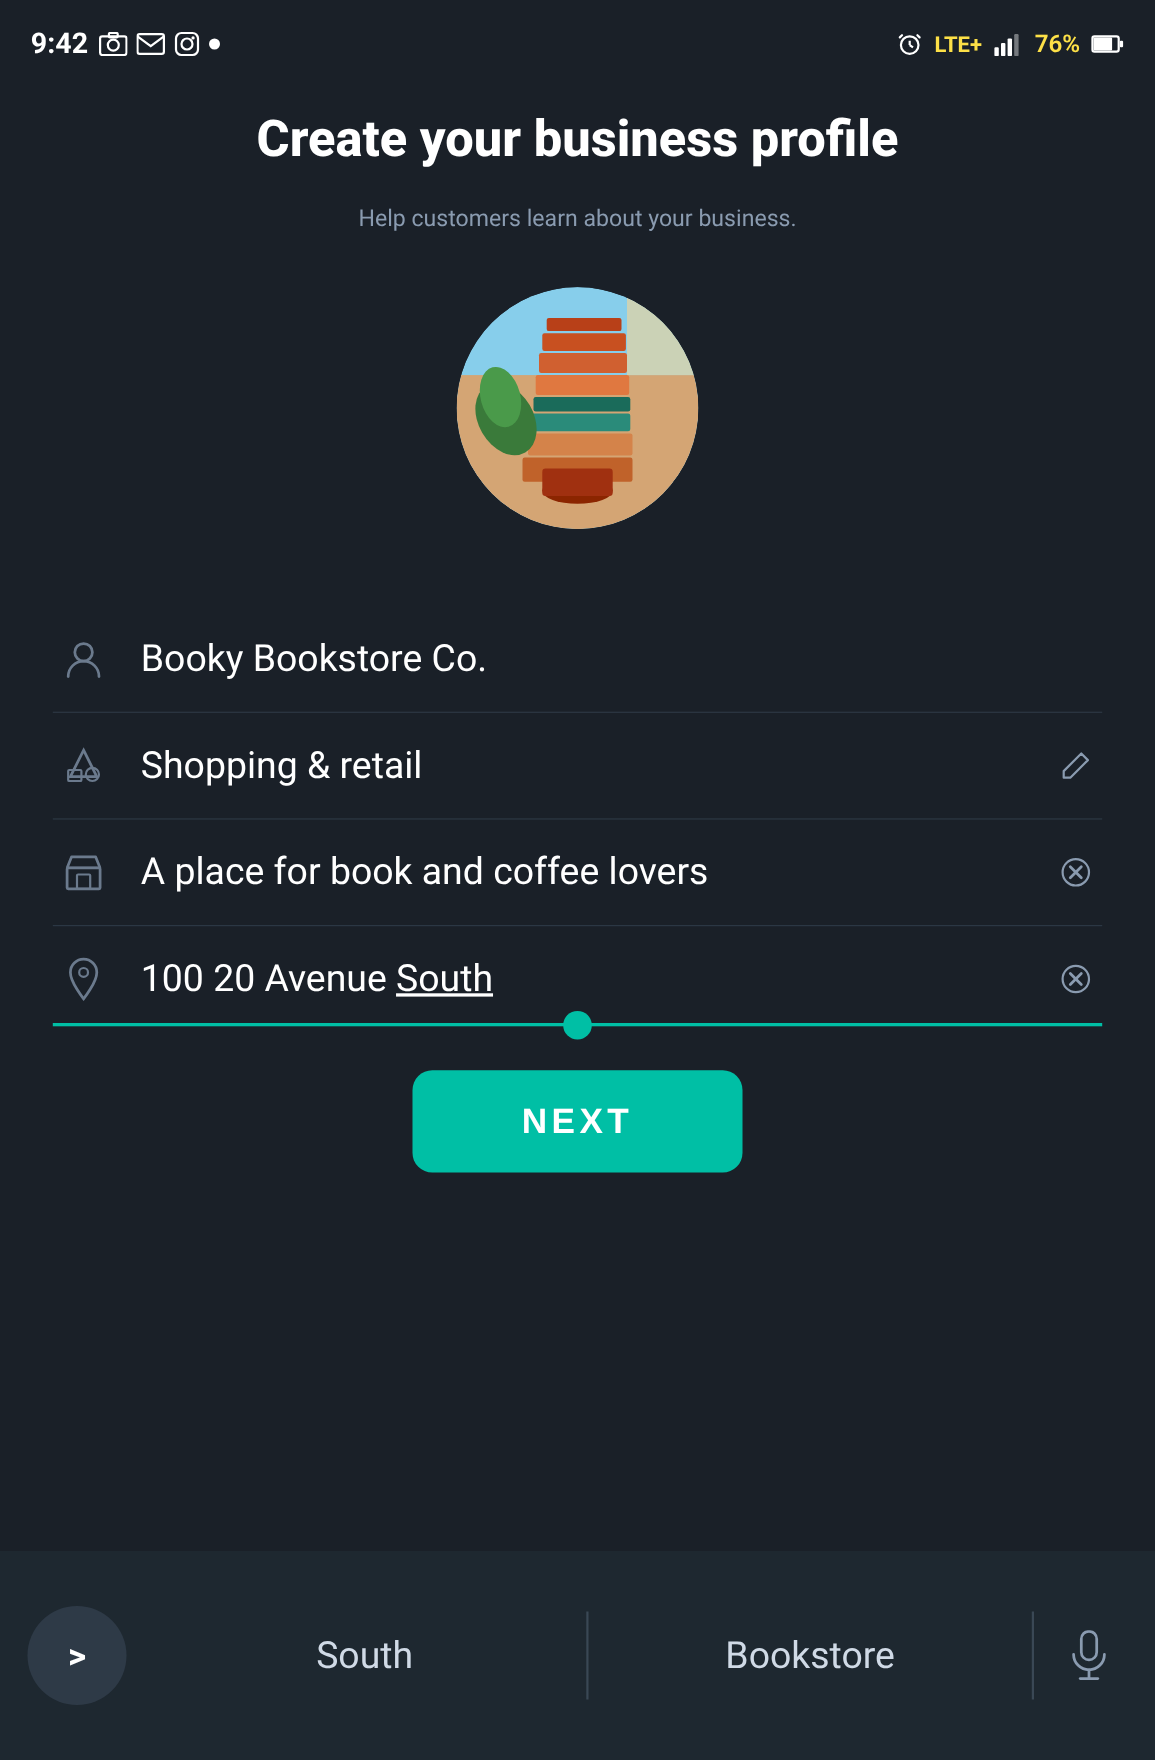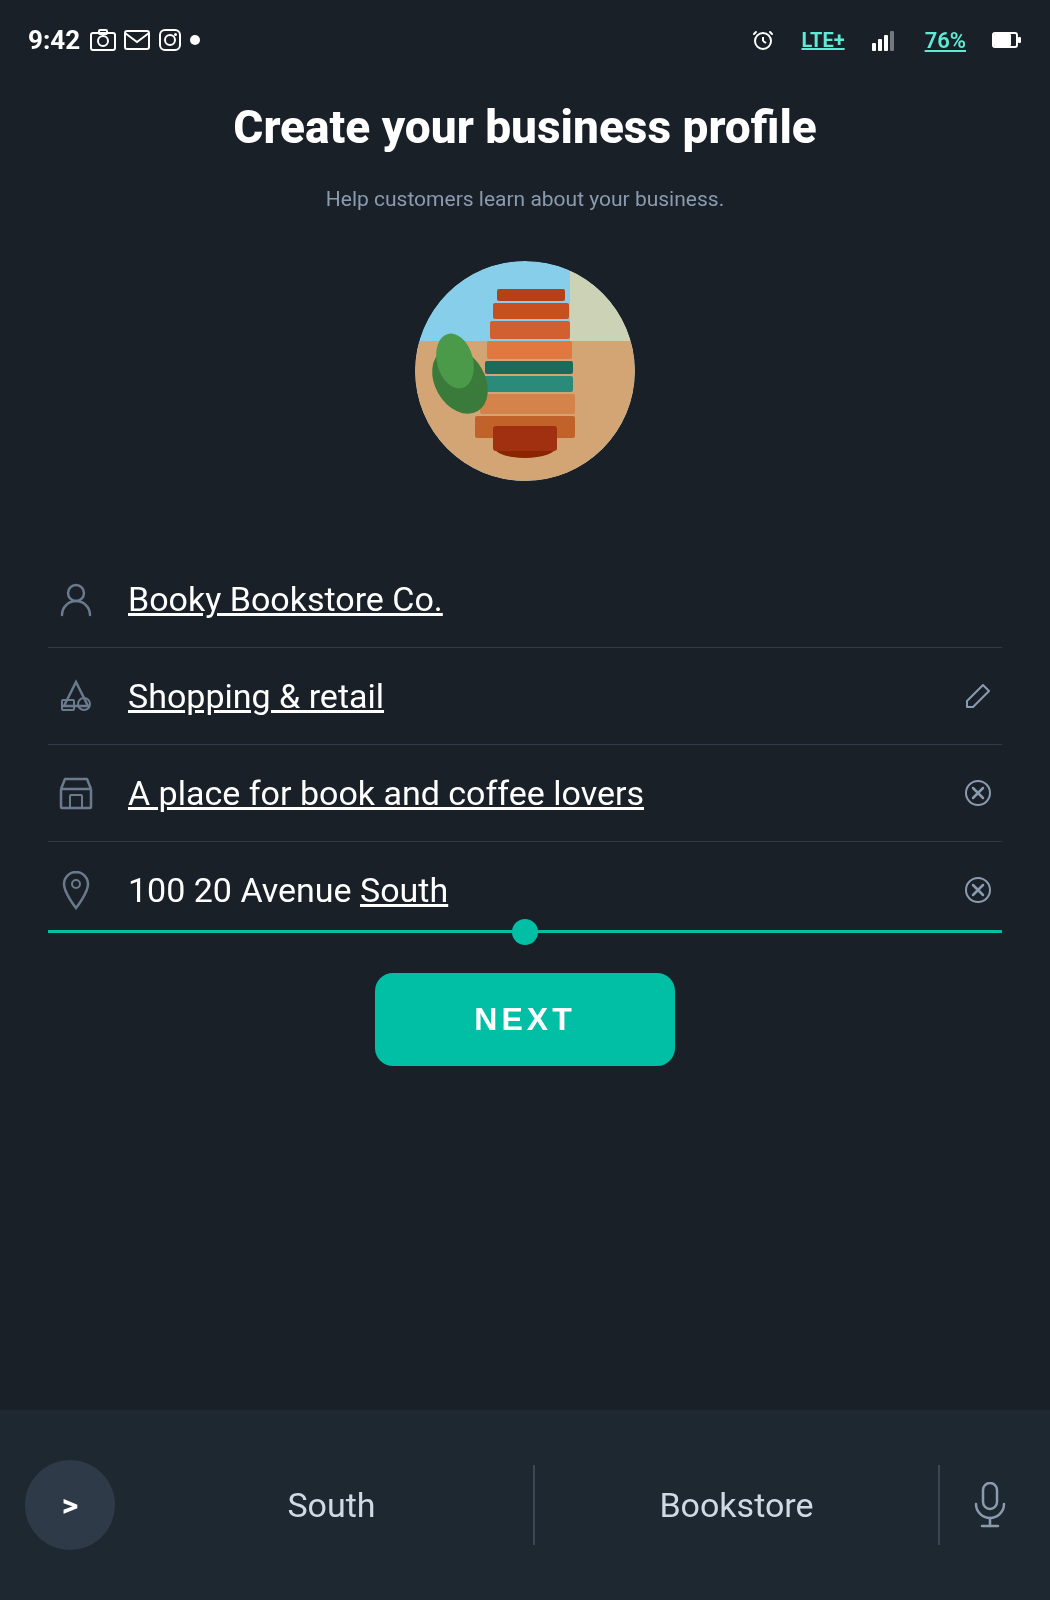--- a/index.html
+++ b/index.html
@@ -34,25 +34,24 @@
 
     .status-icons {
       display: flex;
       gap: 8px;
       align-items: center;
     }
 
     .status-right {
       display: flex;
       align-items: center;
-      gap: 26px;
+      gap: 10px;
       font-size: 22px;
       font-weight: 600;
-      color: #5eead4;
-      text-decoration: underline;
+      color: #fde047;
     }
 
     
     .main-content {
       padding: 40px 48px 0 48px;
       display: flex;
       flex-direction: column;
       align-items: center;
     }
 
@@ -89,21 +88,20 @@
       flex-direction: column;
       gap: 0;
     }
 
     .form-field {
       display: flex;
       align-items: center;
       padding: 28px 0;
       border-bottom: 1px solid #2e3a47;
       position: relative;
-      text-decoration: underline;
     }
 
     .field-icon {
       width: 56px;
       min-width: 56px;
       display: flex;
       align-items: center;
       justify-content: center;
       color: #6b7a8d;
       font-size: 32px;

